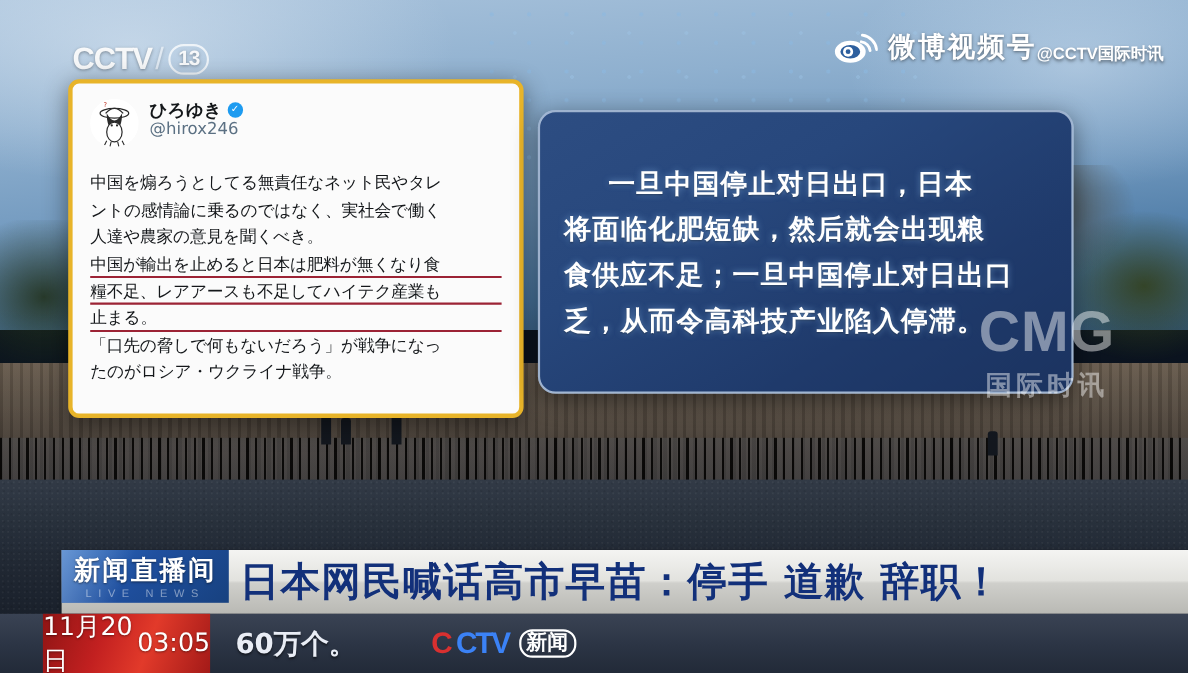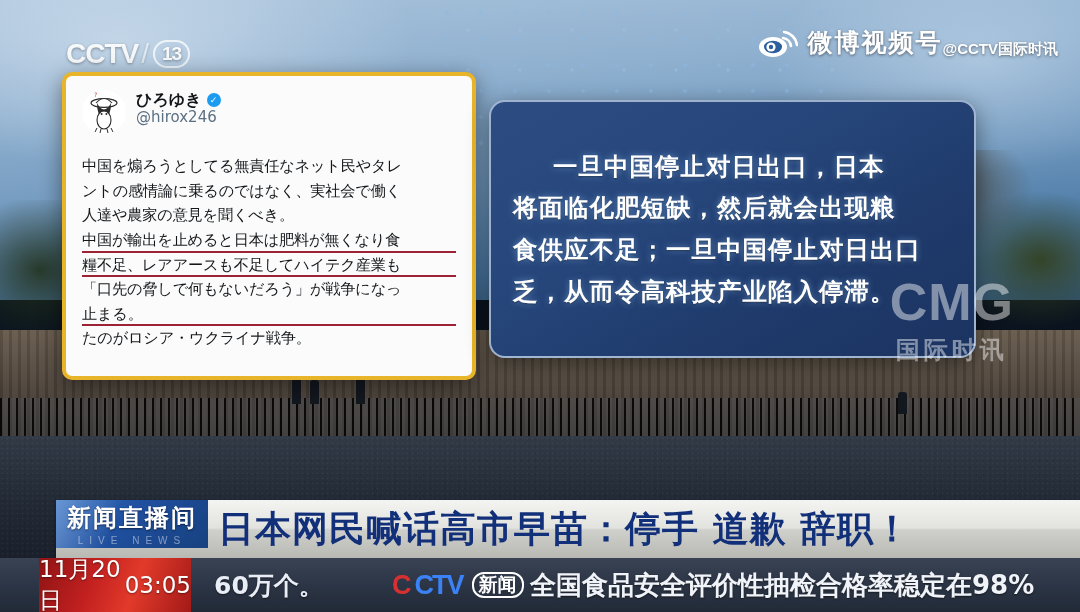--- a/index.html
+++ b/index.html
@@ -316,22 +316,22 @@
         </span>
         <span class="tweet-handle">@hirox246</span>
       </span>
     </div>
     <div class="tweet-body">
       <span class="tl">中国を煽ろうとしてる無責任なネット民やタレ</span>
       <span class="tl">ントの感情論に乗るのではなく、実社会で働く</span>
       <span class="tl">人達や農家の意見を聞くべき。</span>
       <span class="tl ul">中国が輸出を止めると日本は肥料が無くなり食</span>
       <span class="tl ul">糧不足、レアアースも不足してハイテク産業も</span>
+      <span class="tl ul">止まる。</span>
       <span class="tl">「口先の脅しで何もないだろう」が戦争になっ</span>
-      <span class="tl ul">止まる。</span>
       <span class="tl">たのがロシア・ウクライナ戦争。</span>
     </div>
   </div>
 
   <div class="trans-panel">
     <div class="trans-line indent">一旦中国停止对日出口，日本</div>
     <div class="trans-line">将面临化肥短缺，然后就会出现粮</div>
     <div class="trans-line">食供应不足；一旦中国停止对日出口</div>
     <div class="trans-line">乏，从而令高科技产业陷入停滞。</div>
   </div>
@@ -359,16 +359,15 @@
     </div>
 
     <div class="lt-scroll-left">60万个。</div>
 
     <div class="lt-cctvnews">
       <span class="cn-c1">C</span>
       <span class="cn-rest">CTV</span>
       <span class="cn-box">新闻</span>
     </div>
 
-    <div class="lt-ticker-text">全国食品安全评价性抽检合格率稳定在98%</div>
   </div>
 
 </div>
 
 </body></html>

